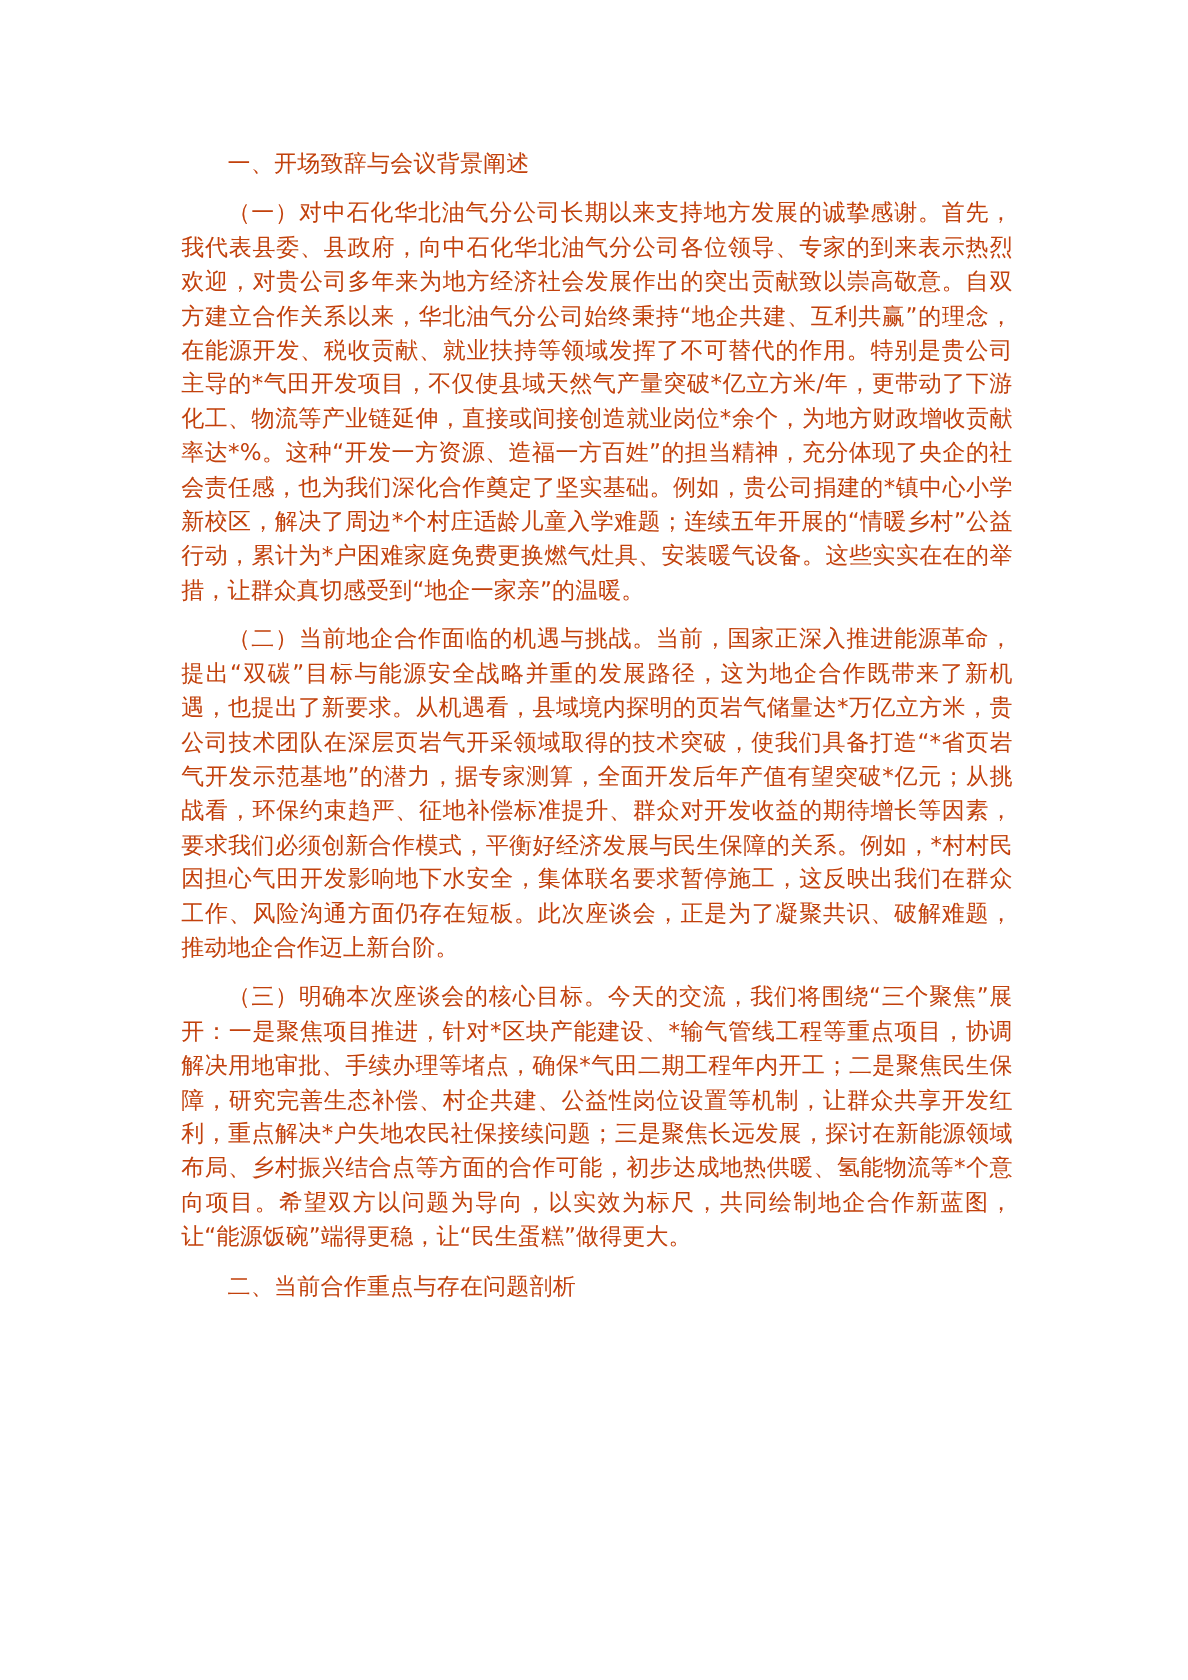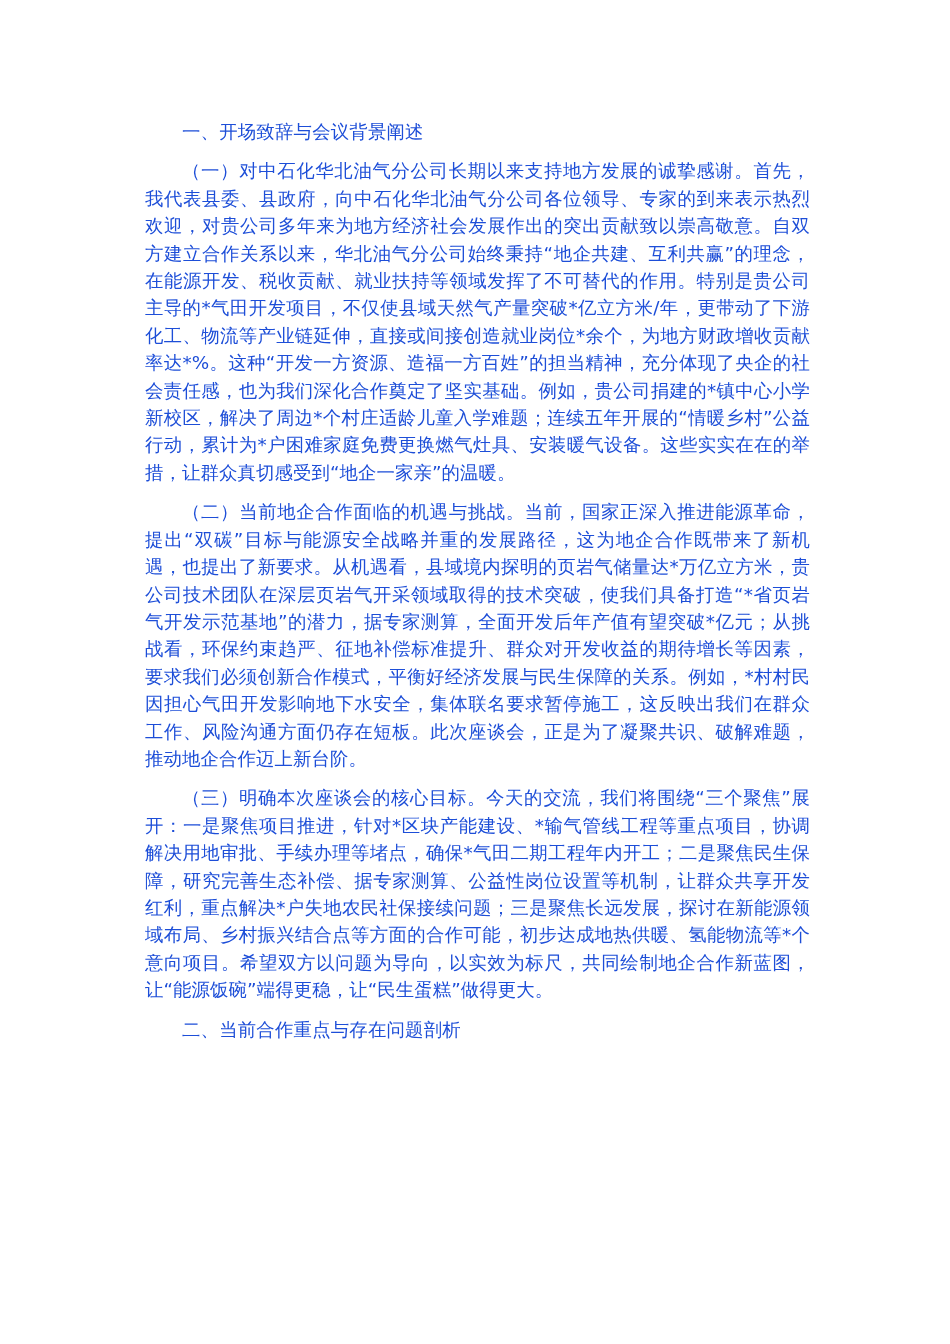--- a/index.html
+++ b/index.html
@@ -2,21 +2,21 @@
 <html><head>
   <meta charset="utf-8">
   <style>
     html, body { margin: 0; padding: 0; background: #ffffff; }
     body { width: 950px; height: 1344px; position: relative; overflow: hidden; }
     .page {
       position: absolute;
       left: 145px;
       top: 118px;
       width: 666px;
-      color: #1d4ed8;
+      color: #c2410c;
       font-family: "DejaVu Sans", "Liberation Sans", sans-serif;
       font-size: 18.4px;
       line-height: 27.4px;
     }
     .heading {
       margin: 0 0 12px 0;
       text-indent: 37px;
       font-size: 18.4px;
       letter-spacing: 0.2px;
     }
@@ -28,15 +28,15 @@
     }
     .heading.second { margin-top: 0; }
   </style>
 </head>
 <body>
 
 <div class="page">
   <p class="heading">一、开场致辞与会议背景阐述</p>
   <p class="para">（一）对中石化华北油气分公司长期以来支持地方发展的诚挚感谢。首先，我代表县委、县政府，向中石化华北油气分公司各位领导、专家的到来表示热烈欢迎，对贵公司多年来为地方经济社会发展作出的突出贡献致以崇高敬意。自双方建立合作关系以来，华北油气分公司始终秉持“地企共建、互利共赢”的理念，在能源开发、税收贡献、就业扶持等领域发挥了不可替代的作用。特别是贵公司主导的*气田开发项目，不仅使县域天然气产量突破*亿立方米/年，更带动了下游化工、物流等产业链延伸，直接或间接创造就业岗位*余个，为地方财政增收贡献率达*%。这种“开发一方资源、造福一方百姓”的担当精神，充分体现了央企的社会责任感，也为我们深化合作奠定了坚实基础。例如，贵公司捐建的*镇中心小学新校区，解决了周边*个村庄适龄儿童入学难题；连续五年开展的“情暖乡村”公益行动，累计为*户困难家庭免费更换燃气灶具、安装暖气设备。这些实实在在的举措，让群众真切感受到“地企一家亲”的温暖。</p>
   <p class="para">（二）当前地企合作面临的机遇与挑战。当前，国家正深入推进能源革命，提出“双碳”目标与能源安全战略并重的发展路径，这为地企合作既带来了新机遇，也提出了新要求。从机遇看，县域境内探明的页岩气储量达*万亿立方米，贵公司技术团队在深层页岩气开采领域取得的技术突破，使我们具备打造“*省页岩气开发示范基地”的潜力，据专家测算，全面开发后年产值有望突破*亿元；从挑战看，环保约束趋严、征地补偿标准提升、群众对开发收益的期待增长等因素，要求我们必须创新合作模式，平衡好经济发展与民生保障的关系。例如，*村村民因担心气田开发影响地下水安全，集体联名要求暂停施工，这反映出我们在群众工作、风险沟通方面仍存在短板。此次座谈会，正是为了凝聚共识、破解难题，推动地企合作迈上新台阶。</p>
-  <p class="para">（三）明确本次座谈会的核心目标。今天的交流，我们将围绕“三个聚焦”展开：一是聚焦项目推进，针对*区块产能建设、*输气管线工程等重点项目，协调解决用地审批、手续办理等堵点，确保*气田二期工程年内开工；二是聚焦民生保障，研究完善生态补偿、据专家测算、公益性岗位设置等机制，让群众共享开发红利，重点解决*户失地农民社保接续问题；三是聚焦长远发展，探讨在新能源领域布局、乡村振兴结合点等方面的合作可能，初步达成地热供暖、氢能物流等*个意向项目。希望双方以问题为导向，以实效为标尺，共同绘制地企合作新蓝图，让“能源饭碗”端得更稳，让“民生蛋糕”做得更大。</p>
+  <p class="para">（三）明确本次座谈会的核心目标。今天的交流，我们将围绕“三个聚焦”展开：一是聚焦项目推进，针对*区块产能建设、*输气管线工程等重点项目，协调解决用地审批、手续办理等堵点，确保*气田二期工程年内开工；二是聚焦民生保障，研究完善生态补偿、村企共建、公益性岗位设置等机制，让群众共享开发红利，重点解决*户失地农民社保接续问题；三是聚焦长远发展，探讨在新能源领域布局、乡村振兴结合点等方面的合作可能，初步达成地热供暖、氢能物流等*个意向项目。希望双方以问题为导向，以实效为标尺，共同绘制地企合作新蓝图，让“能源饭碗”端得更稳，让“民生蛋糕”做得更大。</p>
   <p class="heading second">二、当前合作重点与存在问题剖析</p>
 </div>
 
 </body></html>

